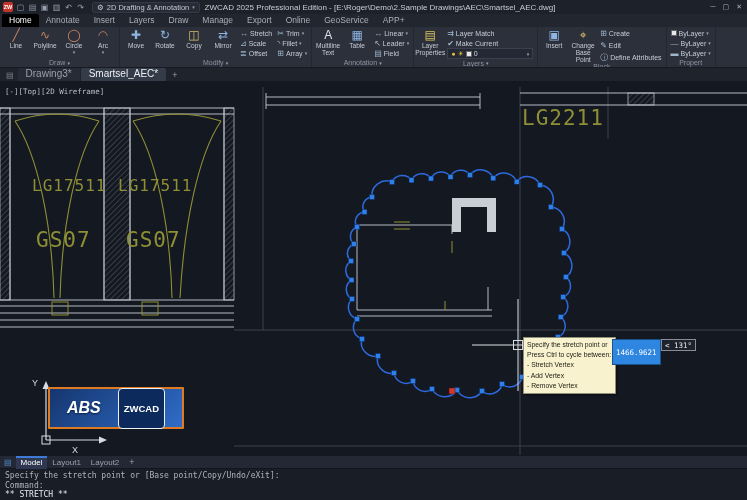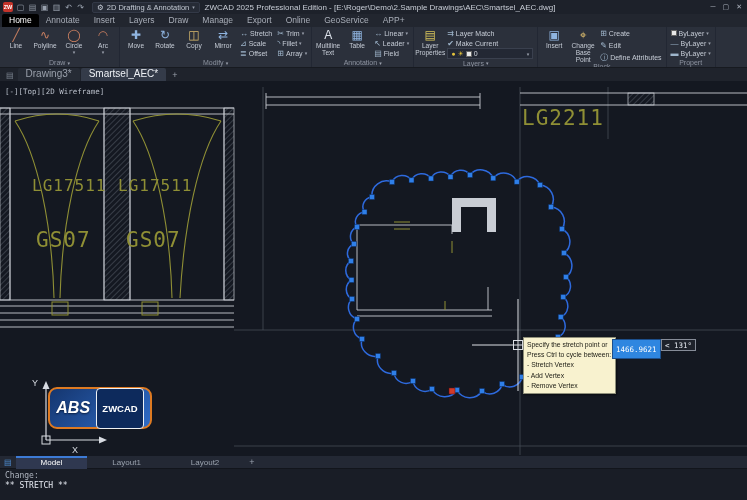--- a/index.html
+++ b/index.html
@@ -40,31 +40,31 @@
   
   .doctabs{position:absolute;top:68px;left:0;right:0;height:13px;background:#1f232c;display:flex;align-items:flex-end;padding-left:3px;gap:1px}
   .dicon{font-size:8px;color:#7f8793;padding:0 3px 1px}
   .dtab{font-size:10px;color:#9aa0ab;background:#262b35;padding:0 8px 2px;border-radius:2px 2px 0 0}
   .dtab.active{background:#343b49;color:#eef1f5}
   .dplus{font-size:9px;color:#9aa0ab;padding:0 5px 1px}
 
   
   .canvas{position:absolute;top:81px;left:0;width:747px;height:375px;background:#141821;overflow:hidden}
   .vplabel{position:absolute;left:5px;top:6px;font-size:7.5px;color:#b9bfca;font-family:"DejaVu Sans Mono",monospace}
-  .wm{position:absolute;left:48px;top:306px;width:104px;height:42px;border-radius:9px;background:linear-gradient(135deg,#15366f,#2f6cc8);border:2px solid #de7a22;display:flex;align-items:center;justify-content:space-evenly}
+  .wm{position:absolute;left:48px;top:306px;width:136px;height:42px;border-radius:1px;background:linear-gradient(135deg,#15366f,#2f6cc8);border:2px solid #de7a22;display:flex;align-items:center;justify-content:space-evenly}
   .wm .abs{font-style:italic;font-weight:bold;font-size:16px;color:#fff;text-shadow:0 1px 2px #0a1d3f}
   .wm .zbox{border:1.5px solid #eef1f5;border-radius:4px;background:#0d2a5c;color:#fff;font-weight:bold;font-size:9.5px;padding:14px 5px}
   .tooltip{position:absolute;left:523px;top:256px;width:93px;background:#f8f2cf;border:1px solid #8f8f7a;color:#22221a;font-size:6.8px;line-height:1.5;padding:2px 3px;box-shadow:1px 1px 2px rgba(0,0,0,.55)}
-  .dyn1{position:absolute;left:612px;top:258px;height:20px;background:#2f86e0;color:#fff;font:7.5px "DejaVu Sans Mono",monospace;display:flex;align-items:center;padding:0 3px;border:1px solid #1c4f8c}
+  .dyn1{position:absolute;left:612px;top:258px;height:26px;background:#2f86e0;color:#fff;font:7.5px "DejaVu Sans Mono",monospace;display:flex;align-items:center;padding:0 3px;border:1px solid #1c4f8c}
   .dyn2{position:absolute;left:661px;top:258px;height:12px;background:#1e222b;color:#e4e8ef;font:7.5px "DejaVu Sans Mono",monospace;display:flex;align-items:center;padding:0 3px;border:1px solid #868c98}
 
   
   .modelbar{position:absolute;top:456px;left:0;right:0;height:13px;background:#232834;display:flex;align-items:center;border-bottom:1px solid #12151c}
   .micon{color:#4f8fd6;font-size:8px;padding:0 4px}
-  .mtab{font-size:8px;color:#9aa2ae;padding:0 25px;height:13px;display:flex;align-items:center}
+  .mtab{font-size:8px;color:#9aa2ae;padding:0 5px;height:13px;display:flex;align-items:center}
   .mtab.active{background:#2f3850;color:#fff;box-shadow:inset 0 2px 0 0 #3d7bd6}
   .mplus{font-size:9px;color:#9aa2ae;padding:0 5px}
 
   
   .cmd{position:absolute;top:469px;left:0;right:0;bottom:0;background:#191d26;font-family:"DejaVu Sans Mono",monospace;font-size:8px;color:#aeb4bf;padding:2px 5px;line-height:9.6px}
   .cmd .active{color:#e6eaf2}
 </style>
 </head>
 <body>
 
@@ -443,17 +443,18 @@
 
   <div class="modelbar" id="model-bar">
       <span class="micon">▤</span>
       <span class="mtab active">Model</span>
       <span class="mtab">Layout1</span>
       <span class="mtab">Layout2</span>
       <span class="mplus">+</span>
     </div>
 
   <div class="cmd" id="cmd-lines">
-      <div>Change:</div>
+      <div>Specify the stretch point or [Base point/Copy/Undo/eXit]:</div>
+      <div>Command:</div>
       <div class="active">** STRETCH **</div>
     </div>
 
 </div>
 
 </body></html>

